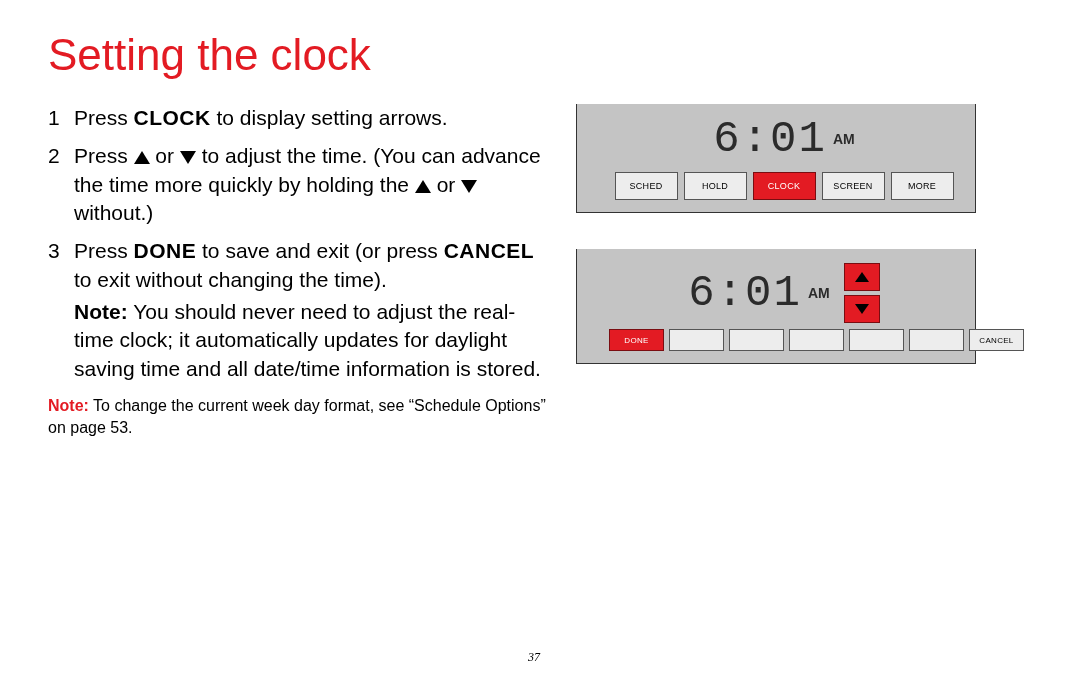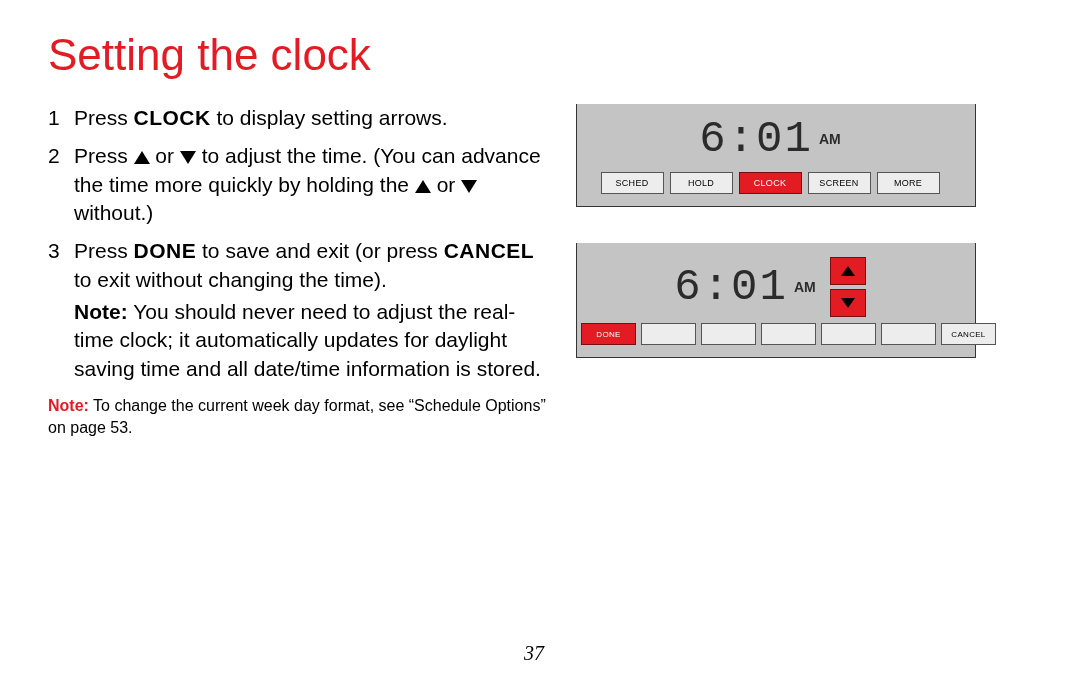--- a/index.html
+++ b/index.html
@@ -93,31 +93,31 @@
   }
   .bold { font-weight: bold; }
   .red { color: #e31b23; }
   .pagenum {
     position: absolute;
     bottom: 22px;
     left: 0; right: 12px;
     text-align: center;
     font-style: italic;
     font-family: "Times New Roman", serif;
-    font-size: 20px;
+    font-size: 12px;
   }
 
   
   .thermo {
     background: #c4c4c4;
     border: 1px solid #333;
     border-top: none;
     width: 400px;
     box-sizing: border-box;
-    padding: 10px 16px 12px 4px;
+    padding: 10px 16px 12px 32px;
     margin-bottom: 36px;
   }
   .thermo-display {
     text-align: center;
     margin-bottom: 8px;
   }
   .thermo .time-row {
     display: inline-flex;
     align-items: center;
     gap: 6px;
@@ -136,21 +136,21 @@
     color: #2b2b2b;
   }
   .btnrow {
     display: flex;
     gap: 6px;
     justify-content: center;
   }
   .tbtn {
     flex: 0 0 auto;
     width: 63px;
-    height: 22px;
+    height: 28px;
     background: #ededed;
     border: 1px solid #555;
     font-size: 9px;
     font-weight: normal;
     letter-spacing: 0.3px;
     display: flex;
     align-items: center;
     justify-content: center;
     box-sizing: border-box;
     color: #000;

